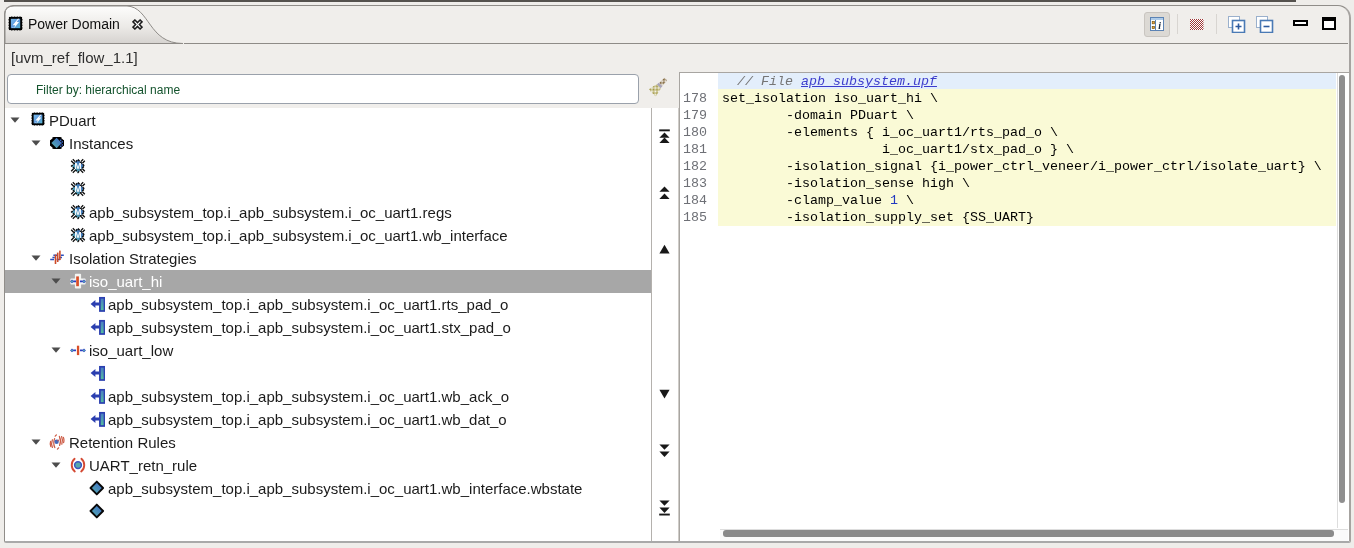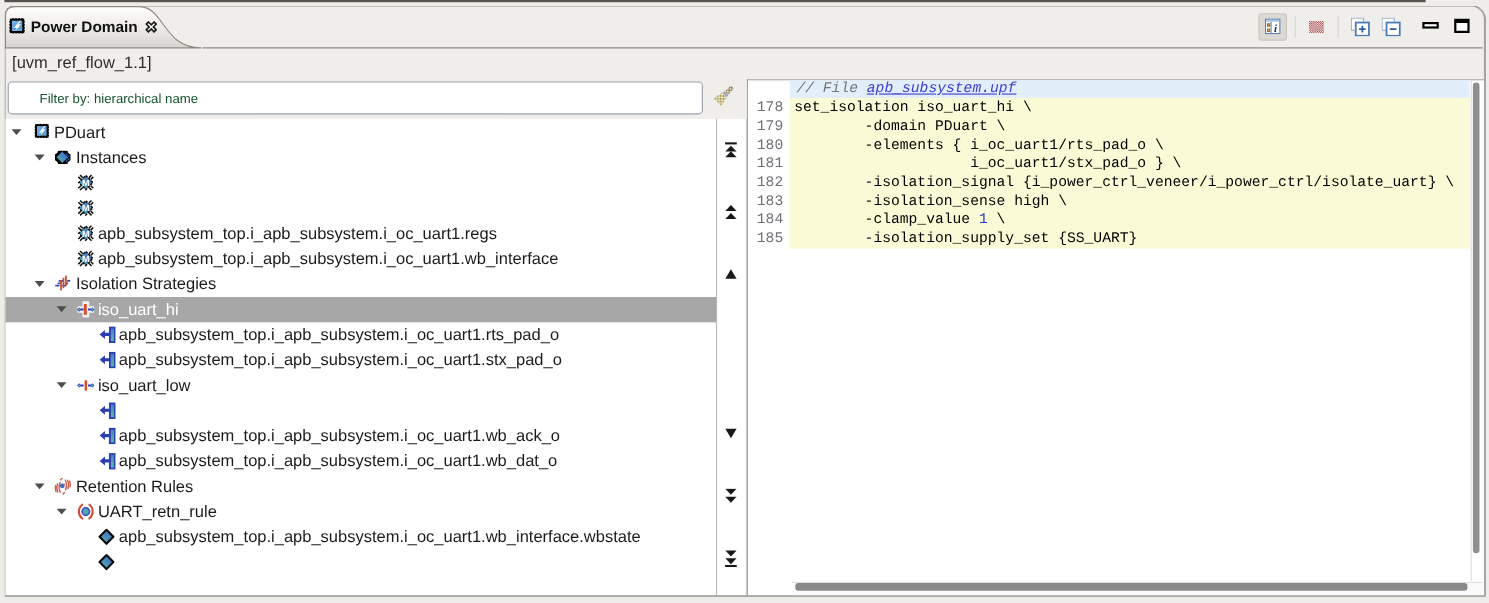--- a/index.html
+++ b/index.html
@@ -1,42 +1,42 @@
 <!DOCTYPE html>
 <html><head><meta charset="utf-8"><style>
 *{margin:0;padding:0;box-sizing:border-box}
 html,body{width:1354px;height:548px;overflow:hidden;background:#efedea;font-family:"Liberation Sans",sans-serif}
 .abs{position:absolute}
 #win{position:absolute;left:4px;top:5px;width:1347px;height:538px;background:#f0eeeb;border:1px solid #908d89;border-right:2px solid #a6a3a0;border-bottom:2px solid #a9a9a9;border-radius:9px 13px 2px 2px}
 #topline{position:absolute;left:4px;top:0;width:1292px;height:1.5px;background:#55524e}
 .tabsvg{position:absolute;left:0;top:0}
 #tabicon{position:absolute;left:8px;top:16px}
-#tabtxt{position:absolute;left:28px;top:16.5px;font-size:14px;line-height:15px;font-weight:bold;color:#101010}
+#tabtxt{position:absolute;left:28px;top:16.5px;font-size:14px;line-height:15px;font-weight:normal;color:#101010}
 #closex{position:absolute;left:132px;top:19px}
 #label{position:absolute;left:11px;top:50px;font-size:15px;line-height:16px;color:#2e2e2e}
 #filter{position:absolute;left:7px;top:74px;width:632px;height:30px;background:#fff;border:1px solid #9aa1ab;border-radius:4px}
 #filter span{position:absolute;left:28px;top:7px;font-size:12px;line-height:16px;color:#14532d}
 #broom{position:absolute;left:647px;top:77px}
 #tree{position:absolute;left:5px;top:108px;width:646px;height:433px;background:#fff}
 #vline1{position:absolute;left:651px;top:108px;width:1px;height:433px;background:#b4b1ad}
 #strip{position:absolute;left:652px;top:108px;width:26px;height:433px;background:#fff}
 #vline2{position:absolute;left:678px;top:108px;width:1px;height:433px;background:#cfccc8}
 #editor{position:absolute;left:679px;top:72px;width:670px;height:469px;background:#fff;border-left:1px solid #a8a5a1;border-top:1px solid #a8a5a1}
 .row{position:absolute;left:0;width:646px;height:23px}
 .row .tri{position:absolute;top:8px}
 .row svg.ic{position:absolute;top:3px}
 .row span{position:absolute;top:3px;font-size:15px;line-height:17px;color:#1b1b1b;white-space:nowrap}
 #selrow{position:absolute;left:5px;top:270px;width:646px;height:23px;background:#a7a7a7}
 .selrow span{color:#fff}
 .mono{font-family:"Liberation Mono",monospace;font-size:13.34px;line-height:17px;white-space:pre}
 #blueband{position:absolute;left:718px;top:73px;width:618px;height:16px;background:#e3eefb}
 #yellowband{position:absolute;left:718px;top:89px;width:618px;height:137px;background:#fafad6}
-#gutter{position:absolute;left:678px;top:90px;width:34px;text-align:right;color:#6e7076}
+#gutter{position:absolute;left:678px;top:90px;width:34px;text-align:center;color:#6e7076}
 #code{position:absolute;left:722px;top:73px;color:#000}
-#code .cm{color:#757575;font-style:italic;margin-left:2px}
+#code .cm{color:#757575;font-style:italic;margin-left:15px}
 #code a{color:#3c3ccc;font-style:italic;text-decoration:underline}
 #code .b{color:#2239c0}
 #vtrack{position:absolute;left:1337px;top:73px;width:1px;height:455px;background:#ddd}
 #vthumb{position:absolute;left:1339px;top:75px;width:6px;height:428px;background:#8f8f8f;border-radius:3px}
 #htrack{position:absolute;left:720px;top:529px;width:628px;height:12px;background:#fafafa;border-top:1px solid #ddd}
 #hthumb{position:absolute;left:723px;top:530px;width:611px;height:7px;background:#8a8a8a;border-radius:3px}
 .tb{position:absolute}
 </style></head>
 <body>
 <svg width="0" height="0" style="position:absolute">

